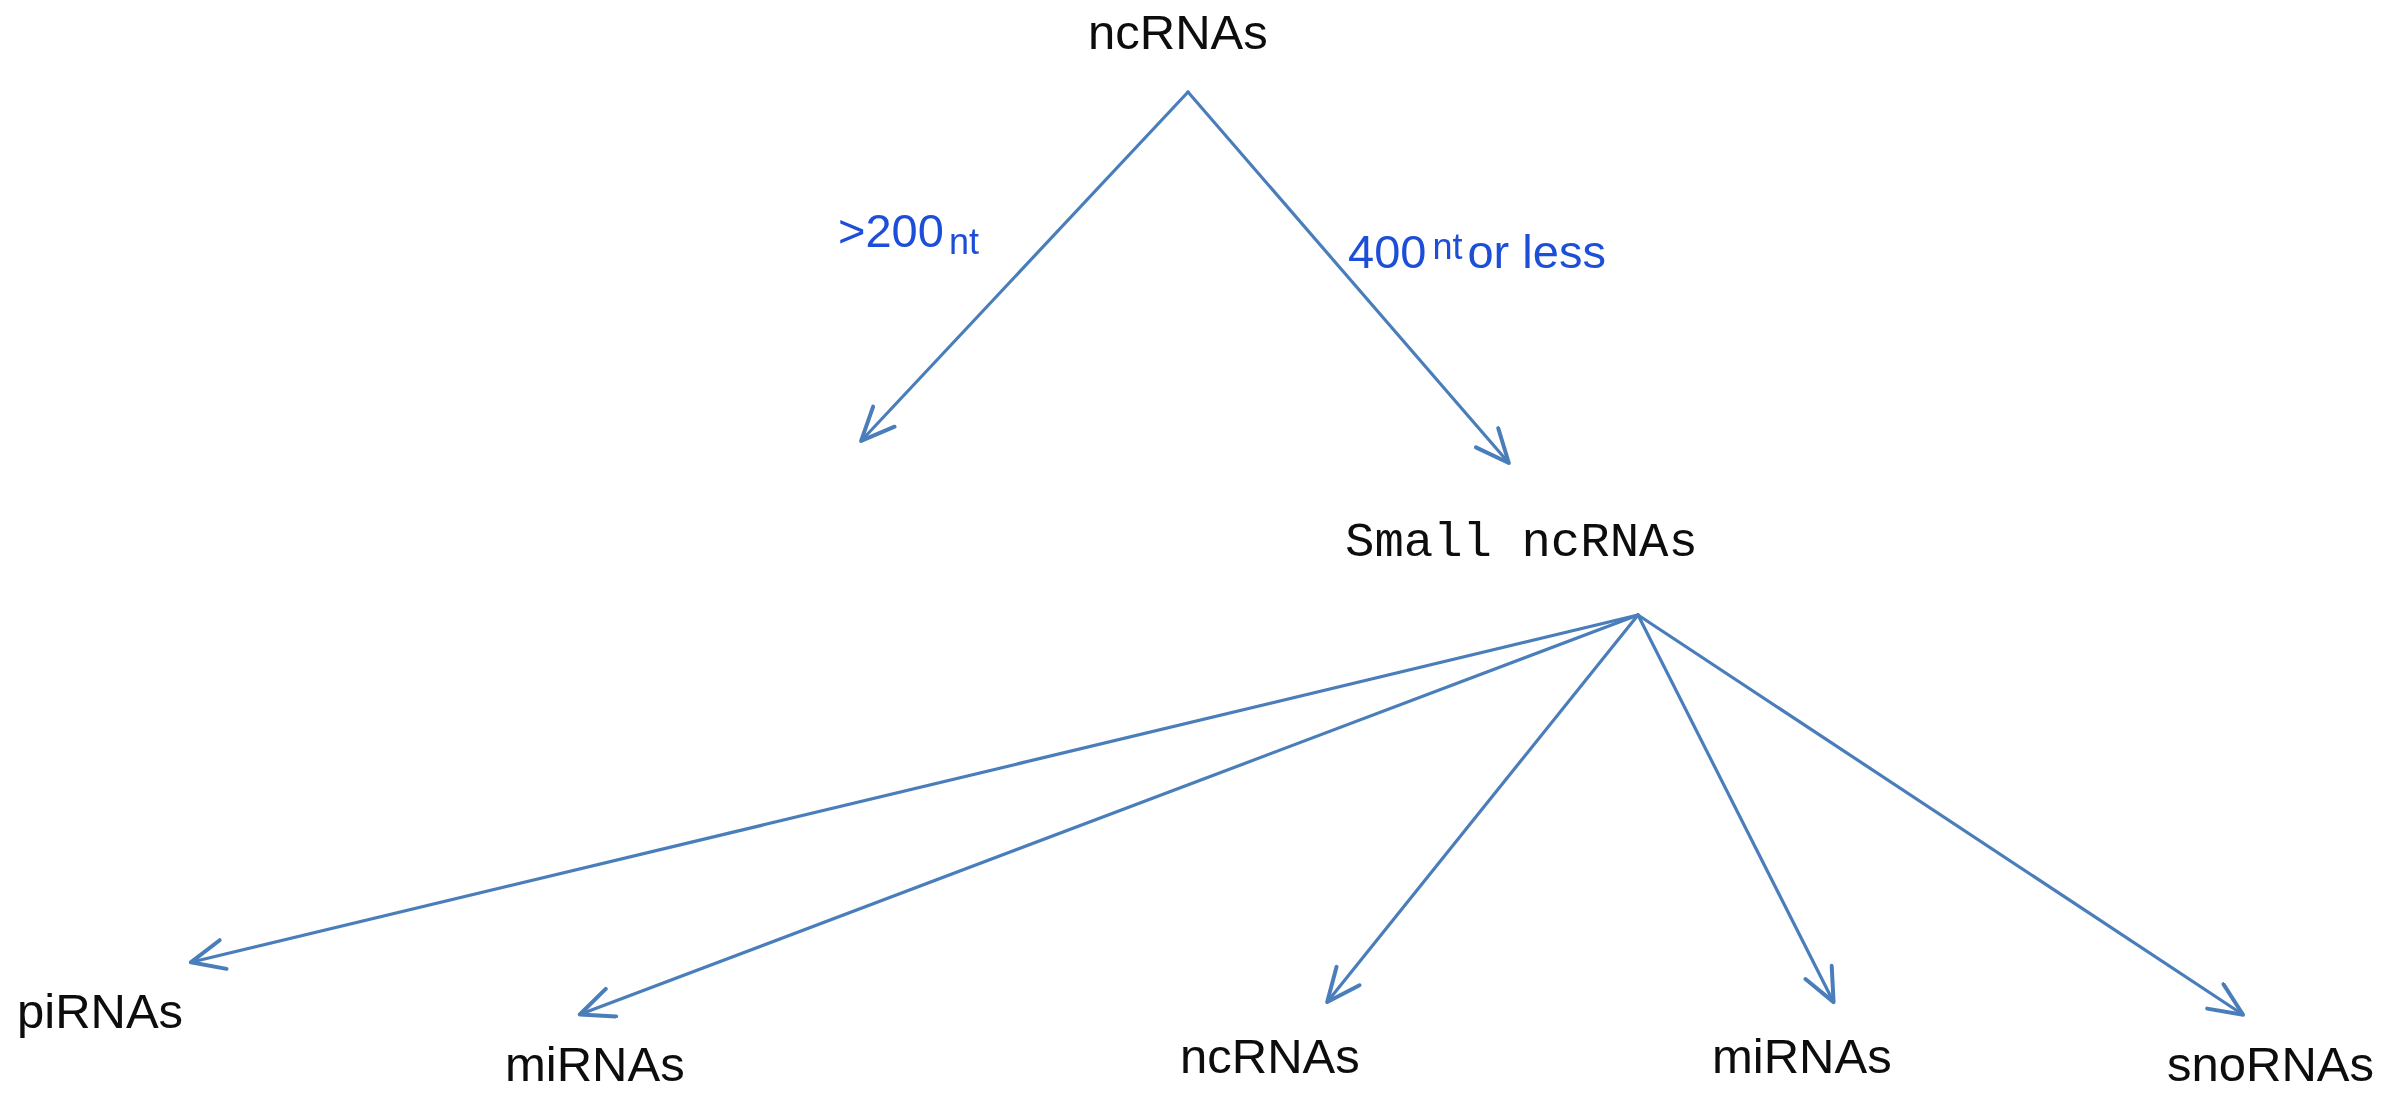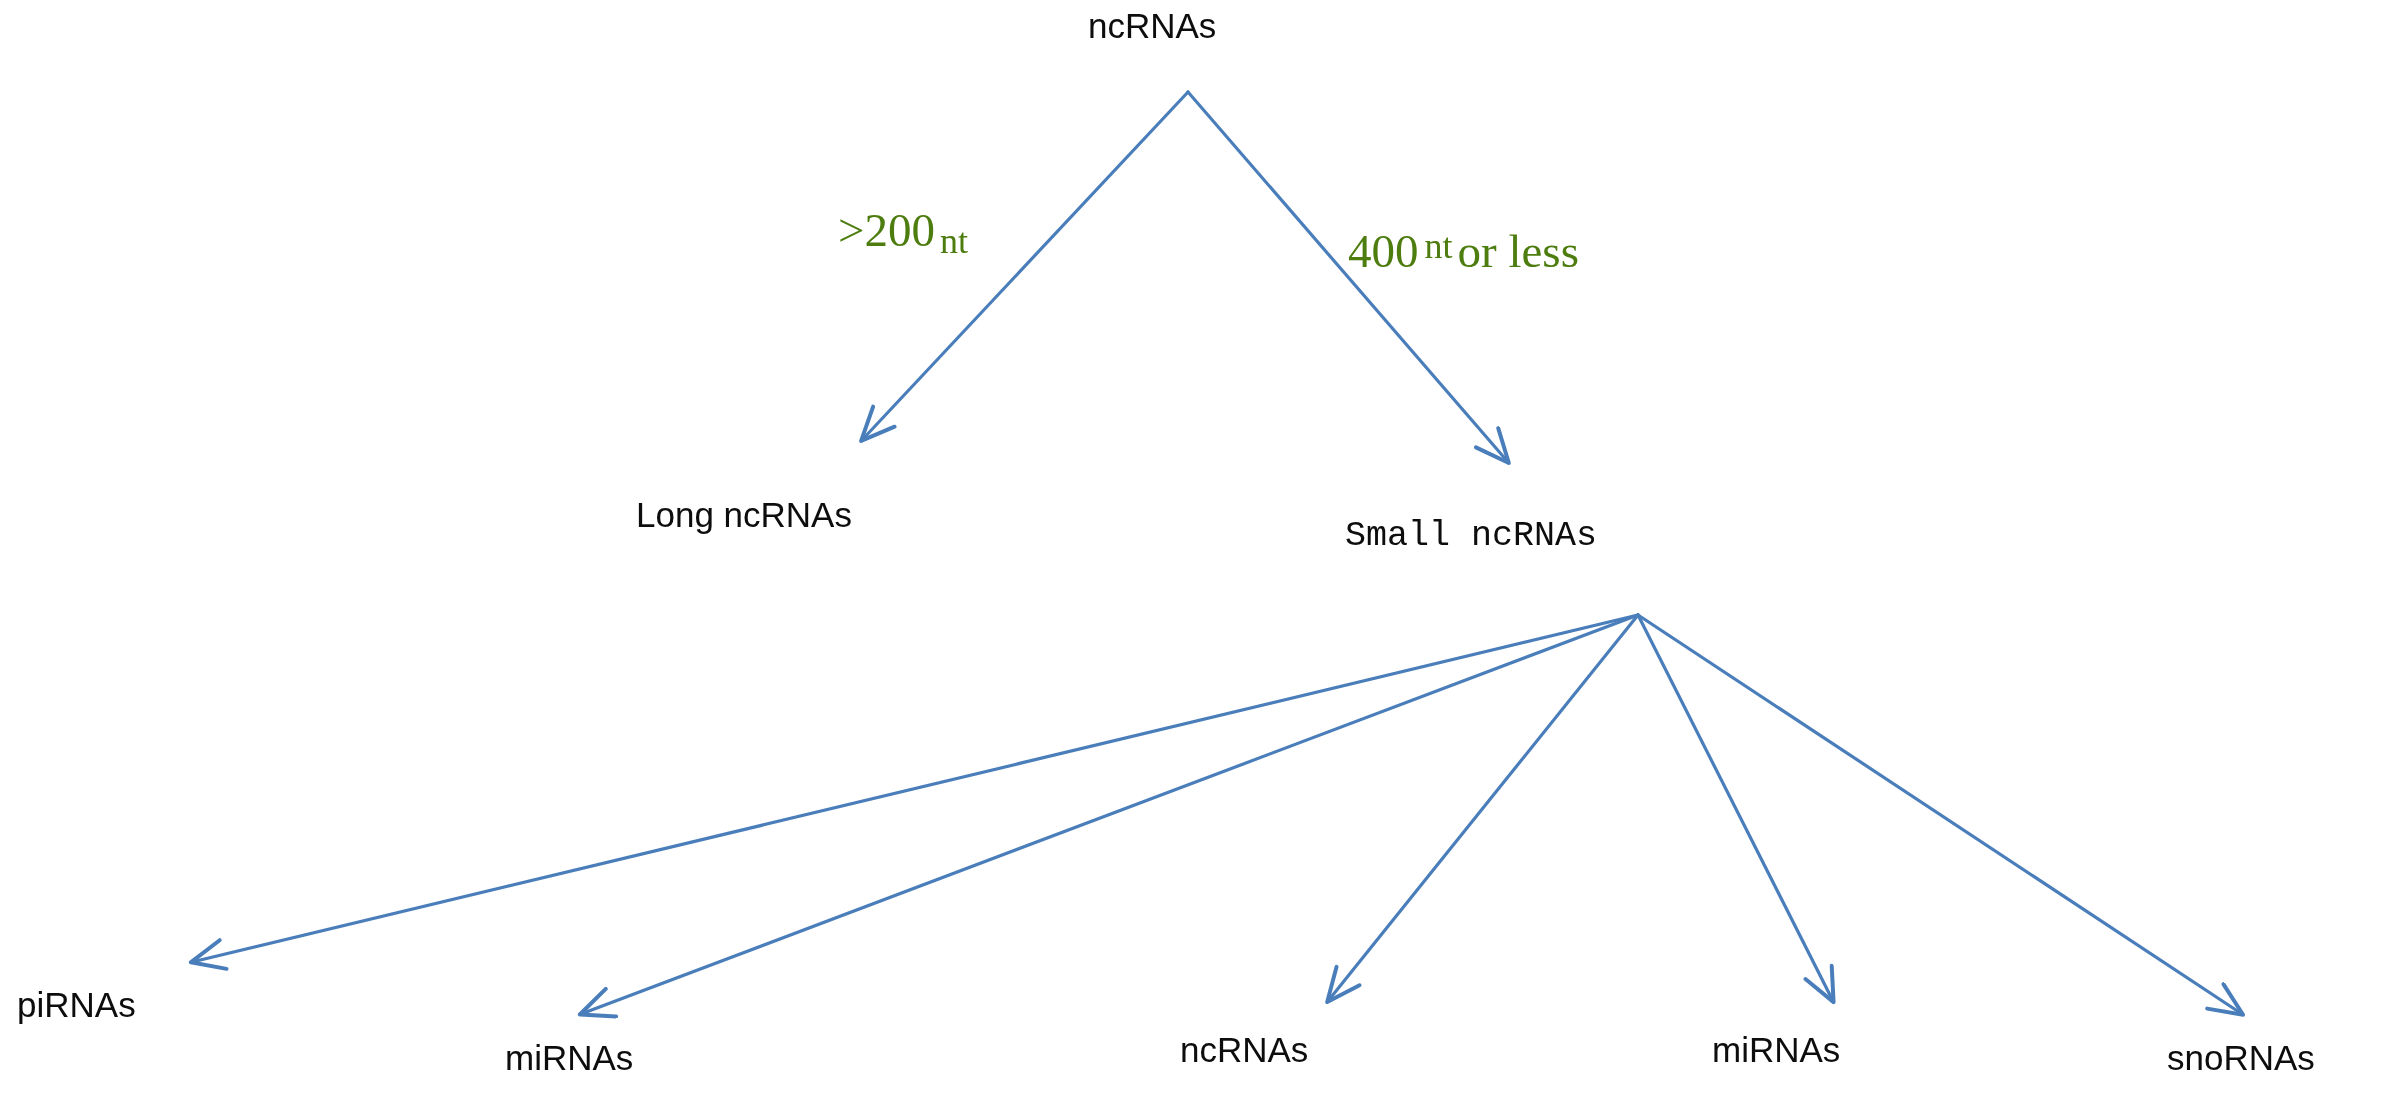--- a/index.html
+++ b/index.html
@@ -21,31 +21,31 @@
   #edges {
     position: absolute;
     left: 0;
     top: 0;
     width: 2395px;
     height: 1107px;
   }
   .node-label {
     position: absolute;
     color: #0d0d0d;
-    font-size: 35px;
+    font-size: 49px;
     line-height: 1;
     white-space: nowrap;
     font-family: "Liberation Sans", sans-serif;
   }
   .edge-label {
     position: absolute;
-    color: #4d7c0f;
+    color: #1d4ed8;
     line-height: 1;
     white-space: nowrap;
-    font-family: Liberation Serif, serif;
+    font-family: Liberation Sans, sans-serif;
     font-size: 47px;
   }
   .unit-sub {
     font-size: 36px;
     position: relative;
     top: 7px;
     padding-left: 5px;
     padding-right: 2px;
   }
   .unit-sup {
@@ -81,21 +81,20 @@
       <line x1="1638" y1="615" x2="2242" y2="1014" marker-end="url(#arrow)"></line>
     </g>
   </svg>
 
   <div class="node-label" style="left:1088px; top:8px;">ncRNAs</div>
 
   <div class="edge-label" style="left:838px; top:207px;"><span>&gt;200</span><span class="unit-sub">nt</span></div>
 
   <div class="edge-label" style="left:1348px; top:228px;"><span>400</span><span class="unit-sup">nt</span><span>or less</span></div>
 
-  <div class="node-label" style="left:636px; top:497px;">Long ncRNAs</div>
 
   <div class="node-label" style="left:1345px; top:519px;font-family:Liberation Mono, monospace;">Small ncRNAs</div>
 
   <div class="node-label" style="left:17px; top:987px;">piRNAs</div>
 
   <div class="node-label" style="left:505px; top:1040px;">miRNAs</div>
 
   <div class="node-label" style="left:1180px; top:1032px;">ncRNAs</div>
 
   <div class="node-label" style="left:1712px; top:1032px;">miRNAs</div>

